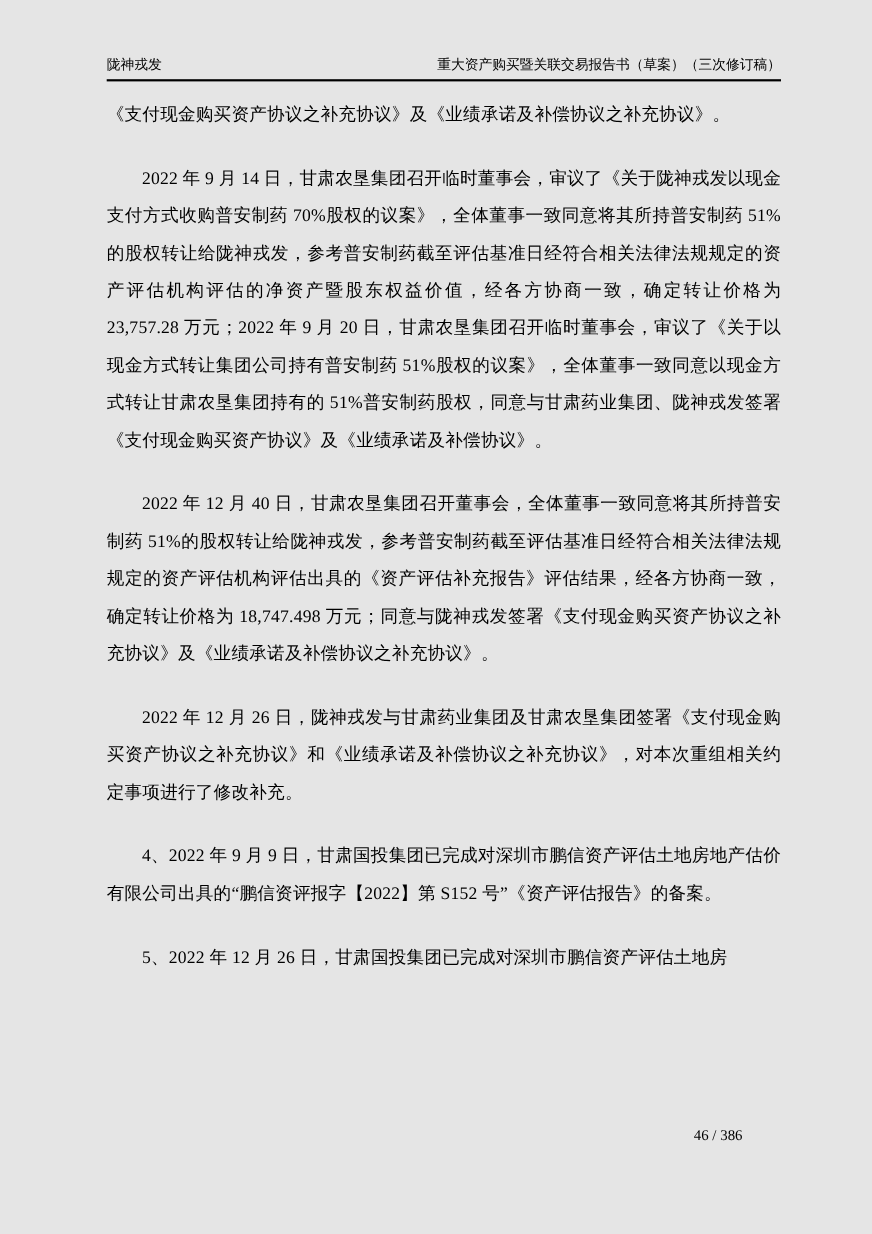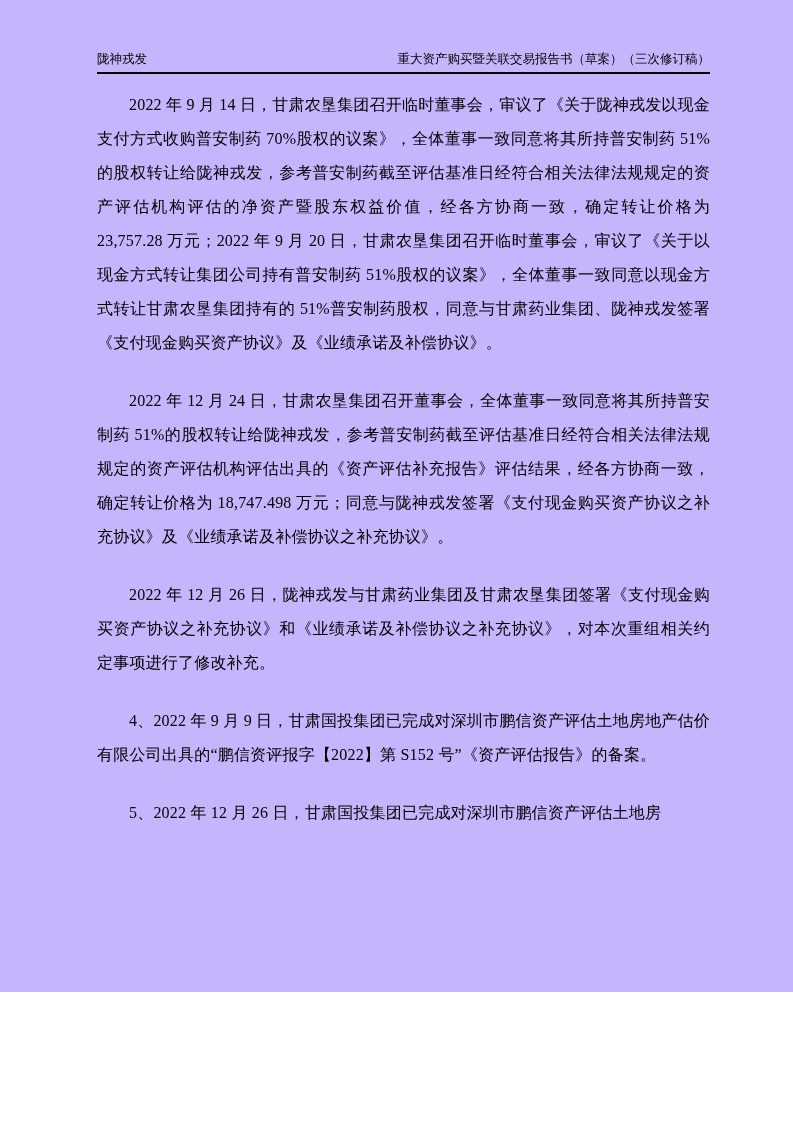--- a/index.html
+++ b/index.html
@@ -1,21 +1,21 @@
 <!DOCTYPE html>
 <html><head>
 <meta charset="utf-8">
 <style>
   * { margin: 0; padding: 0; box-sizing: border-box; }
   html, body { background: #ffffff; }
   .page {
     position: relative;
     width: 793px;
-    height: 992px;
-    background: #c4b5fd;
+    height: 1122px;
+    background: #e5e5e5;
     font-family: "Liberation Serif", "DejaVu Serif", serif;
     color: #000000;
     overflow: hidden;
   }
   .header {
     position: absolute;
     left: 97px;
     right: 83px;
     top: 48px;
     display: flex;
@@ -59,22 +59,23 @@
 <body>
 
 <div class="page">
 
   <div class="header">
     <span class="h-left">陇神戎发</span>
     <span class="h-right">重大资产购买暨关联交易报告书（草案）（三次修订稿）</span>
   </div>
 
   <div class="body-text">
+      <p class="para">《支付现金购买资产协议之补充协议》及《业绩承诺及补偿协议之补充协议》。</p>
       <p class="para indent">2022 年 9 月 14 日，甘肃农垦集团召开临时董事会，审议了《关于陇神戎发以现金支付方式收购普安制药 70%股权的议案》，全体董事一致同意将其所持普安制药 51%的股权转让给陇神戎发，参考普安制药截至评估基准日经符合相关法律法规规定的资产评估机构评估的净资产暨股东权益价值，经各方协商一致，确定转让价格为 23,757.28 万元；2022 年 9 月 20 日，甘肃农垦集团召开临时董事会，审议了《关于以现金方式转让集团公司持有普安制药 51%股权的议案》，全体董事一致同意以现金方式转让甘肃农垦集团持有的 51%普安制药股权，同意与甘肃药业集团、陇神戎发签署《支付现金购买资产协议》及《业绩承诺及补偿协议》。</p>
-      <p class="para indent">2022 年 12 月 24 日，甘肃农垦集团召开董事会，全体董事一致同意将其所持普安制药 51%的股权转让给陇神戎发，参考普安制药截至评估基准日经符合相关法律法规规定的资产评估机构评估出具的《资产评估补充报告》评估结果，经各方协商一致，确定转让价格为 18,747.498 万元；同意与陇神戎发签署《支付现金购买资产协议之补充协议》及《业绩承诺及补偿协议之补充协议》。</p>
+      <p class="para indent">2022 年 12 月 40 日，甘肃农垦集团召开董事会，全体董事一致同意将其所持普安制药 51%的股权转让给陇神戎发，参考普安制药截至评估基准日经符合相关法律法规规定的资产评估机构评估出具的《资产评估补充报告》评估结果，经各方协商一致，确定转让价格为 18,747.498 万元；同意与陇神戎发签署《支付现金购买资产协议之补充协议》及《业绩承诺及补偿协议之补充协议》。</p>
       <p class="para indent">2022 年 12 月 26 日，陇神戎发与甘肃药业集团及甘肃农垦集团签署《支付现金购买资产协议之补充协议》和《业绩承诺及补偿协议之补充协议》，对本次重组相关约定事项进行了修改补充。</p>
       <p class="para indent">4、2022 年 9 月 9 日，甘肃国投集团已完成对深圳市鹏信资产评估土地房地产估价有限公司出具的“鹏信资评报字【2022】第 S152 号”《资产评估报告》的备案。</p>
       <p class="para indent">5、2022 年 12 月 26 日，甘肃国投集团已完成对深圳市鹏信资产评估土地房</p>
     </div>
 
   <div class="footer">
     <span>46 / 386</span>
   </div>
 
 </div>

